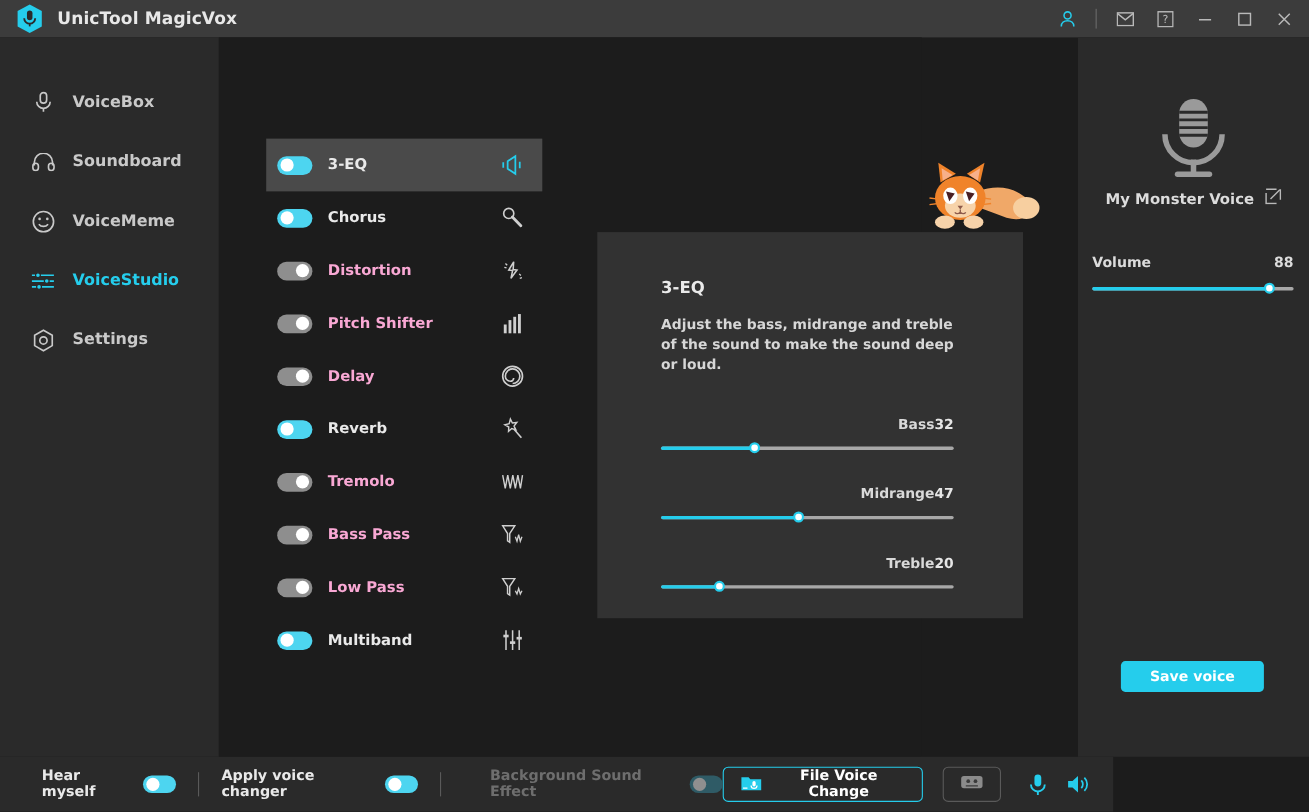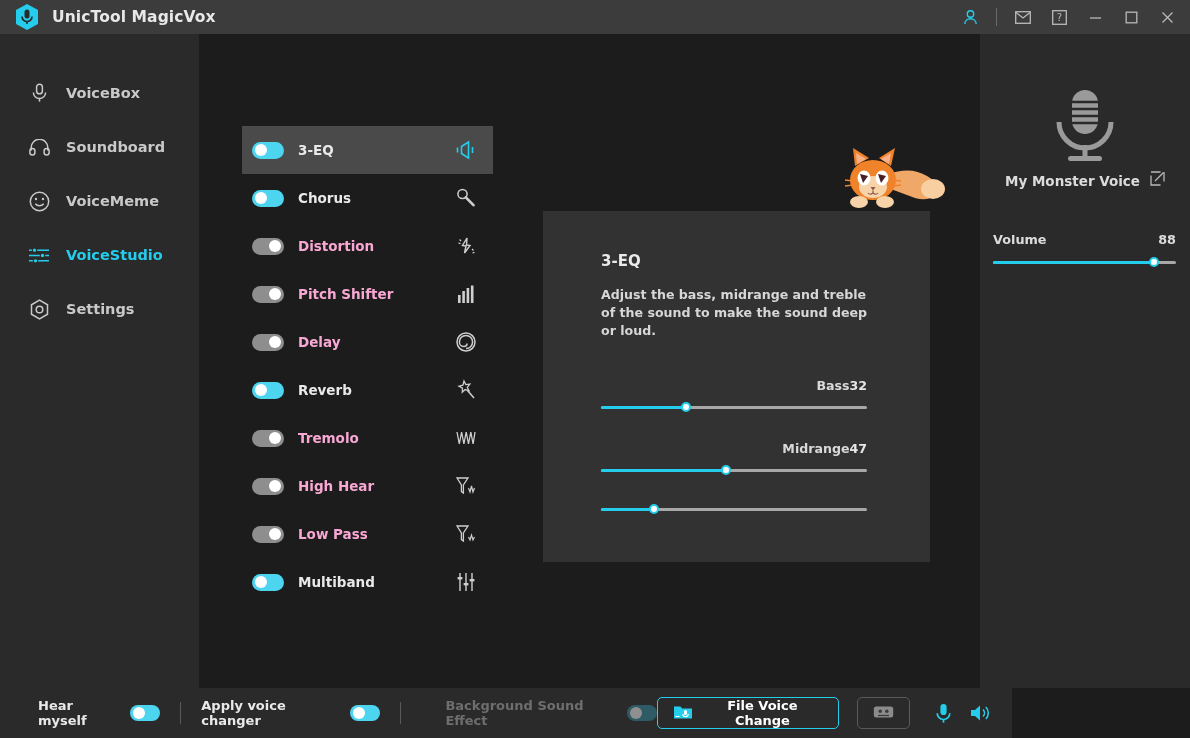--- a/index.html
+++ b/index.html
@@ -361,21 +361,21 @@
           <svg width="22" height="20" viewBox="0 0 22 20">
               <path d="M2 4 L4.3 16 L6.6 4 L8.9 16 L11.2 4 L13.5 16 L15.8 4 L18.1 16 L20 4" fill="none" stroke="currentColor" stroke-width="1.3"></path>
             </svg>
         </span>
       </div>
 
       <div class="fx-row">
         <span class="tgl off">
             <span class="knob"></span>
           </span>
-        <span class="fx-label">High Hear</span>
+        <span class="fx-label">Bass Pass</span>
         <span class="fx-icon">
           <svg width="22" height="20" viewBox="0 0 22 20">
               <path d="M2 2 H13 L8.4 9 V17 L6.4 15.6 V9 Z" fill="none" stroke="currentColor" stroke-width="1.3"></path>
               <path d="M13.5 12 L15 16 L16.5 10 L18 16 L19.5 12" fill="none" stroke="currentColor" stroke-width="1.2"></path>
             </svg>
         </span>
       </div>
 
       <div class="fx-row">
         <span class="tgl off">
@@ -451,20 +451,24 @@
             <span class="eq-val">47</span>
           </div>
           <div class="slider">
             <div class="track"></div>
             <div class="fill" style="width: 47%;"></div>
             <div class="thumb" style="left: 47%;"></div>
           </div>
         </div>
 
         <div class="eq-block">
+          <div class="eq-head">
+            <span class="eq-name">Treble</span>
+            <span class="eq-val">20</span>
+          </div>
           <div class="slider">
             <div class="track"></div>
             <div class="fill" style="width: 20%;"></div>
             <div class="thumb" style="left: 20%;"></div>
           </div>
         </div>
       </div>
     </div>
   </div>
 
@@ -495,20 +499,21 @@
         <span class="vol-label">Volume</span>
         <span class="vol-val">88</span>
       </div>
       <div class="slider">
         <div class="track"></div>
         <div class="fill" style="width: 88%;"></div>
         <div class="thumb" style="left: 88%;"></div>
       </div>
     </div>
 
+    <button class="save-btn">Save voice</button>
   </div>
 
   <div class="bottom">
     <div class="bb-item" style="margin-left:38px">
       <span class="bb-label">Hear myself</span>
       <span class="tgl2">
           <span class="knob"></span>
         </span>
     </div>
 

